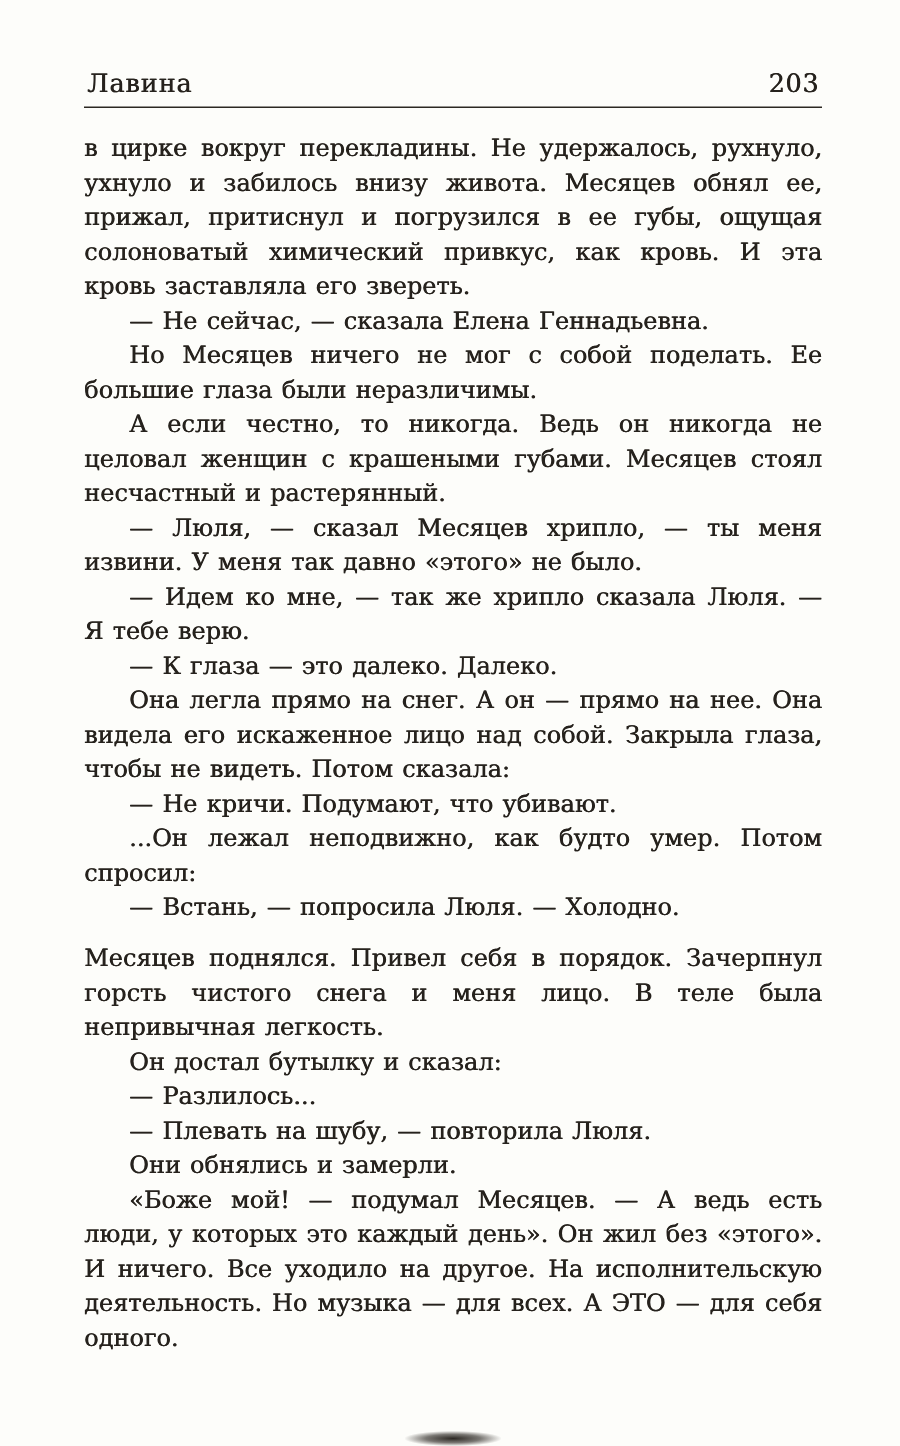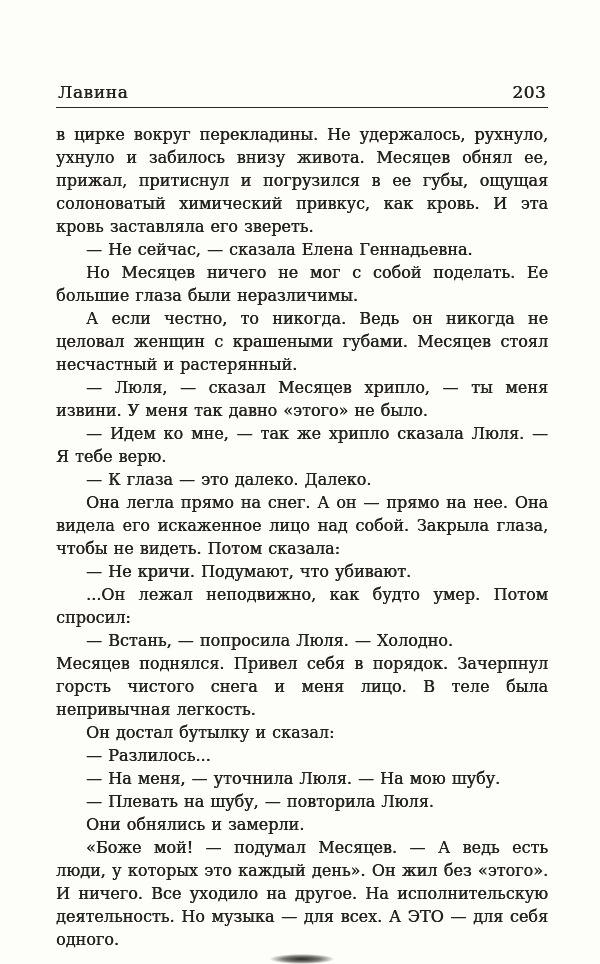--- a/index.html
+++ b/index.html
@@ -16,48 +16,48 @@
     box-sizing: border-box;
     padding: 46px 52px 0 56px;
     overflow: hidden;
     color: #26221d;
     font-family: "DejaVu Serif", "Liberation Serif", serif;
     text-shadow: 0.35px 0 0 currentColor; 
   }
   .page-header {
     display: flex;
     justify-content: space-between;
-    align-items: flex-end;
+    align-items: flex-start;
     font-size: 17px;
     padding: 0 2px 5px 2px;
   }
   .running-title {
     letter-spacing: 0.6px;
   }
   .page-number {
     letter-spacing: 0.4px;
-    margin-top: 36px;
   }
   .header-rule {
     height: 0;
     border-bottom: 1.7px solid #2c2822;
     margin-bottom: 15px;
   }
   .body-text {
     font-size: 16px;
     line-height: 23px;
     text-align: justify;
   }
   .body-text p {
     margin: 0;
     text-indent: 30px;
     word-spacing: 1px;
   }
   .body-text p.noindent {
     text-indent: 0;
+    margin-top: 11px;
   }
   .scan-smudge {
     position: absolute;
     bottom: 0px;
     left: 270px;
     width: 64px;
     height: 10px;
     background: radial-gradient(ellipse at center,
       rgba(34, 30, 25, 0.95) 0%,
       rgba(34, 30, 25, 0.6) 40%,
@@ -84,21 +84,20 @@
     <p>— Люля, — сказал Месяцев хрипло, — ты меня извини. У меня так давно «этого» не было.</p>
     <p>— Идем ко мне, — так же хрипло сказала Люля. — Я тебе верю.</p>
     <p>— К глаза — это далеко. Далеко.</p>
     <p>Она легла прямо на снег. А он — прямо на нее. Она видела его искаженное лицо над собой. Закрыла глаза, чтобы не видеть. Потом сказала:</p>
     <p>— Не кричи. Подумают, что убивают.</p>
     <p>...Он лежал неподвижно, как будто умер. Потом спросил:</p>
     <p>— Встань, — попросила Люля. — Холодно.</p>
     <p class="noindent">Месяцев поднялся. Привел себя в порядок. Зачерпнул горсть чистого снега и меня лицо. В теле была непривычная легкость.</p>
     <p>Он достал бутылку и сказал:</p>
     <p>— Разлилось...</p>
-    <p>— На меня, — уточнила Люля. — На мою шубу.</p>
     <p>— Плевать на шубу, — повторила Люля.</p>
     <p>Они обнялись и замерли.</p>
     <p>«Боже мой! — подумал Месяцев. — А ведь есть люди, у которых это каждый день». Он жил без «этого». И ничего. Все уходило на другое. На исполнительскую деятельность. Но музыка — для всех. А ЭТО — для себя одного.</p>
   </div>
 
   <div class="scan-smudge"></div>
 
 </div>
 
 </body></html>

